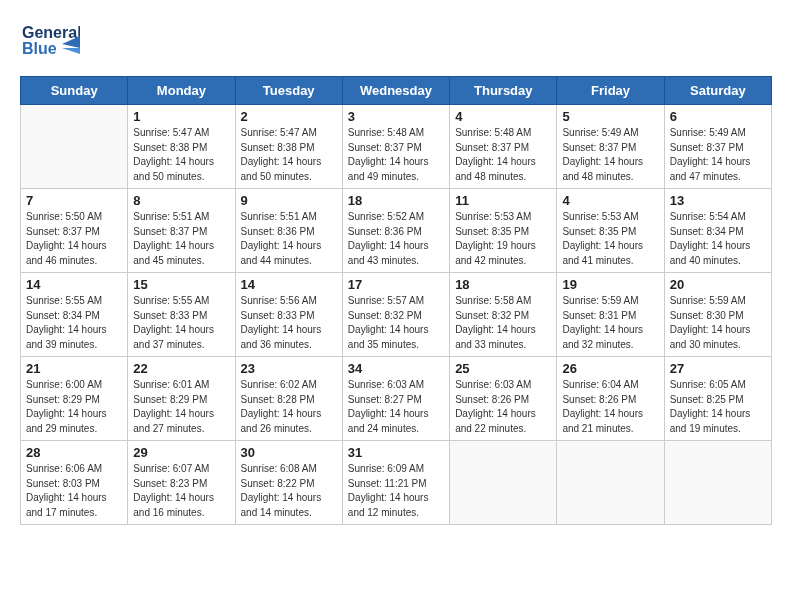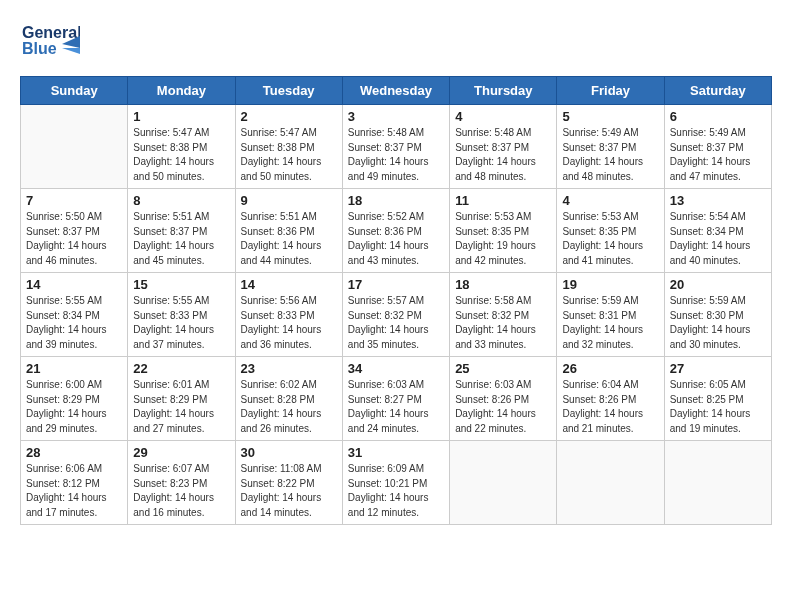--- a/index.html
+++ b/index.html
@@ -334,45 +334,45 @@
             <span>Sunset: 8:25 PM</span><br>
             <span>Daylight: 14 hours and 19 minutes.</span>
           </div>
         </td>
         </tr>
         <tr>
           <td>
           <span class="day-num">28</span>
           <div class="day-info">
             <span>Sunrise: 6:06 AM</span><br>
-            <span>Sunset: 8:12 PM</span><br>
+            <span>Sunset: 8:03 PM</span><br>
             <span>Daylight: 14 hours and 17 minutes.</span>
           </div>
         </td>
           <td>
           <span class="day-num">29</span>
           <div class="day-info">
             <span>Sunrise: 6:07 AM</span><br>
             <span>Sunset: 8:23 PM</span><br>
             <span>Daylight: 14 hours and 16 minutes.</span>
           </div>
         </td>
           <td>
           <span class="day-num">30</span>
           <div class="day-info">
-            <span>Sunrise: 11:08 AM</span><br>
+            <span>Sunrise: 6:08 AM</span><br>
             <span>Sunset: 8:22 PM</span><br>
             <span>Daylight: 14 hours and 14 minutes.</span>
           </div>
         </td>
           <td>
           <span class="day-num">31</span>
           <div class="day-info">
             <span>Sunrise: 6:09 AM</span><br>
-            <span>Sunset: 10:21 PM</span><br>
+            <span>Sunset: 11:21 PM</span><br>
             <span>Daylight: 14 hours and 12 minutes.</span>
           </div>
         </td>
           <td class="empty-cell"></td>
           <td class="empty-cell"></td>
           <td class="empty-cell"></td>
         </tr>
       </tbody>
   </table>
 </div>

